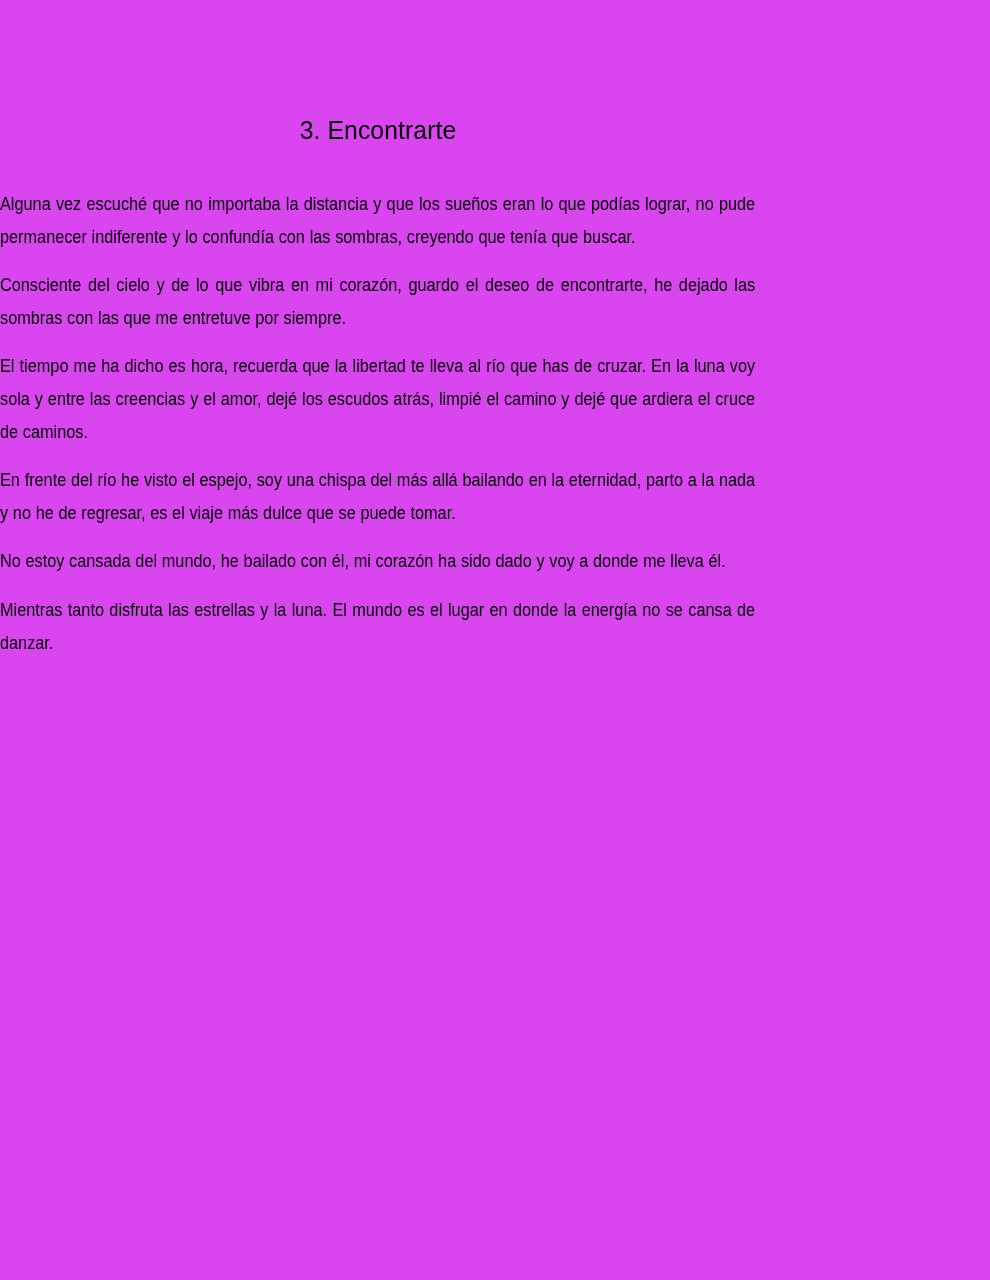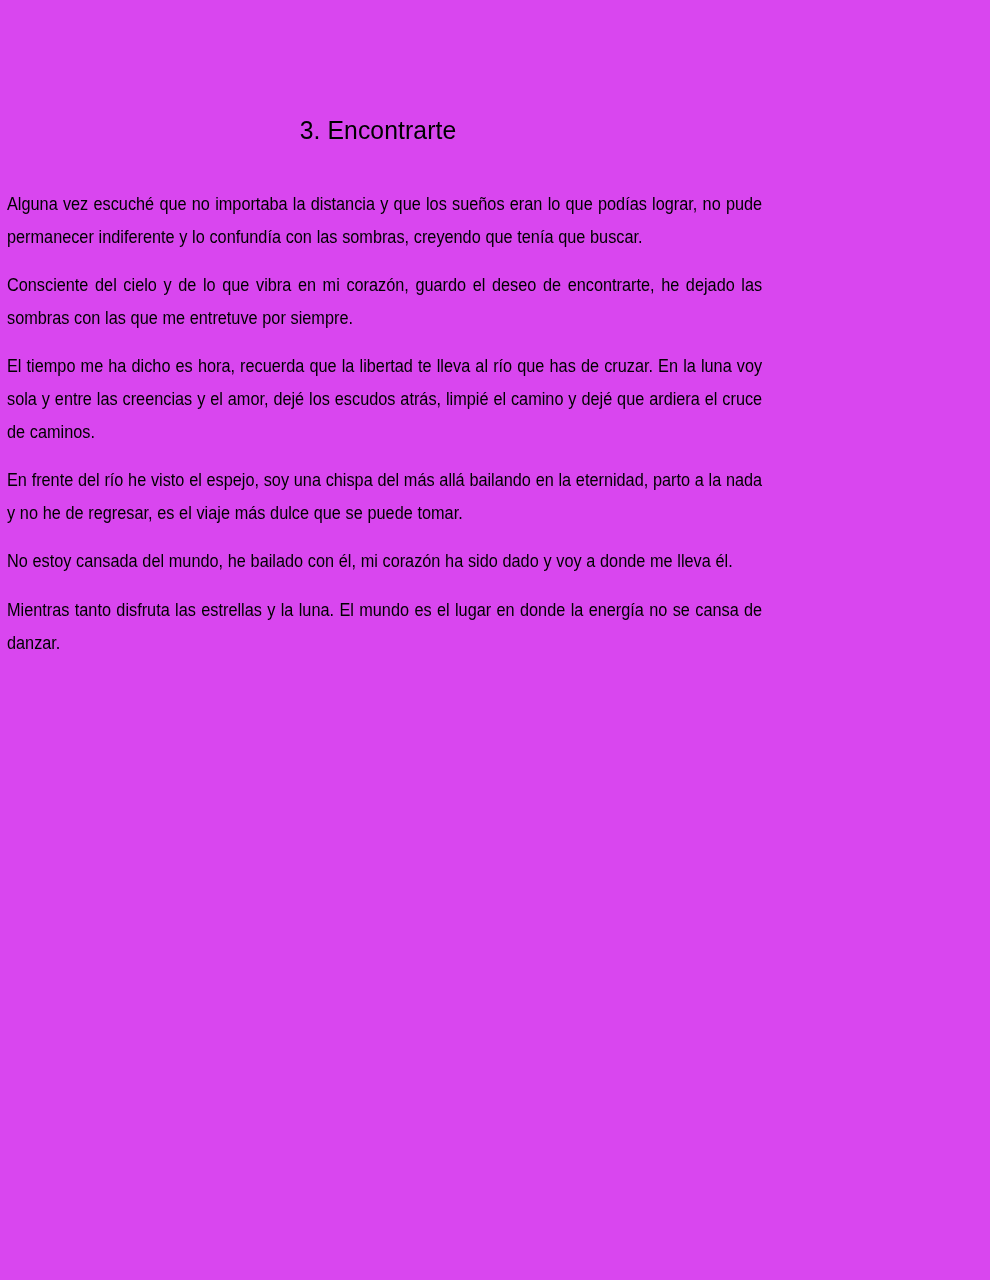--- a/index.html
+++ b/index.html
@@ -33,21 +33,21 @@
     width: 756px;
     letter-spacing: 0.1px;
     line-height: 32px;
     font-stretch: semi-condensed;
     transform: scaleX(0.95);
     transform-origin: center top;
   }
 
   .paragraphs {
     position: absolute;
-    left: 7px;
+    left: 0;
     top: 188px;
     width: 756px;
   }
 
   .doc-paragraph {
     font-family: "Liberation Sans", "DejaVu Sans", sans-serif;
     font-size: 17.5px;
     font-weight: 400;
     color: #000000;
     text-align: justify;

